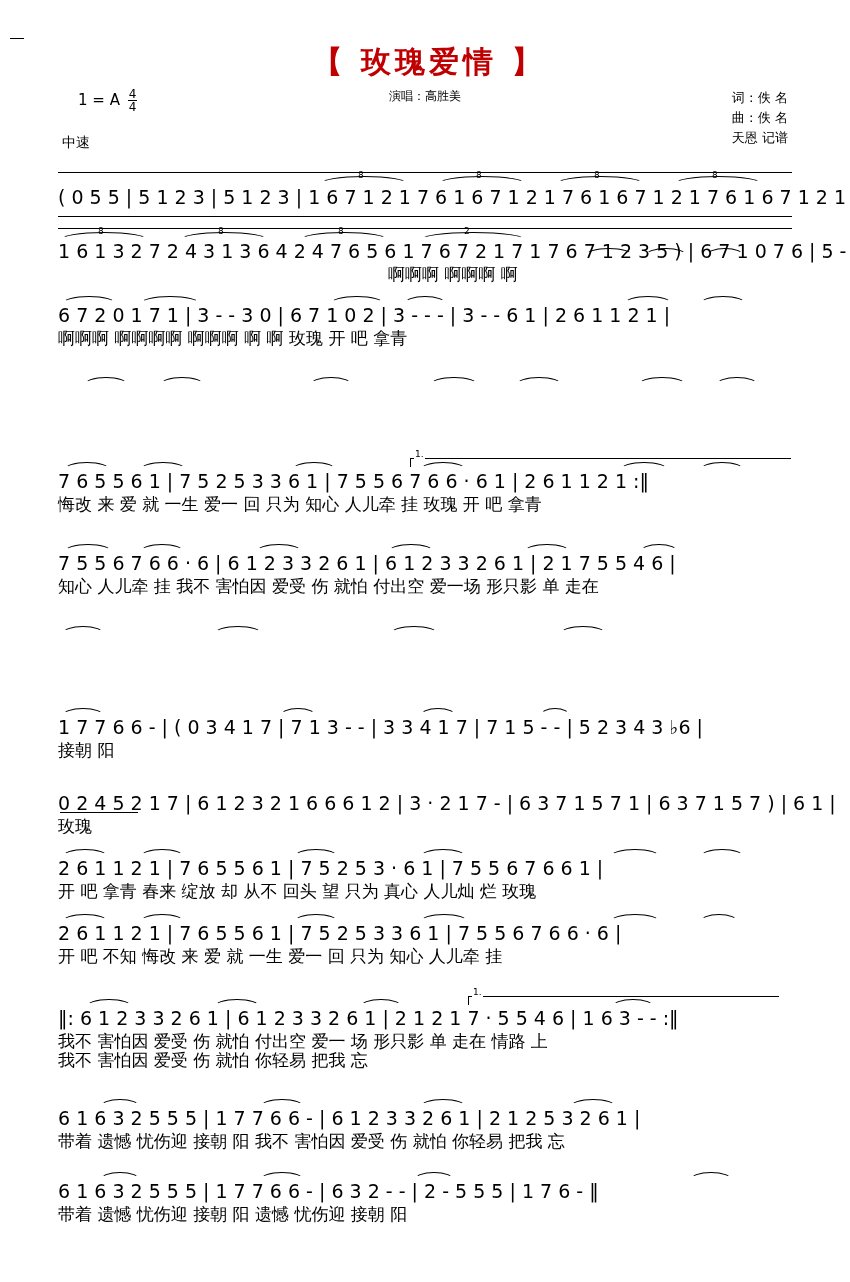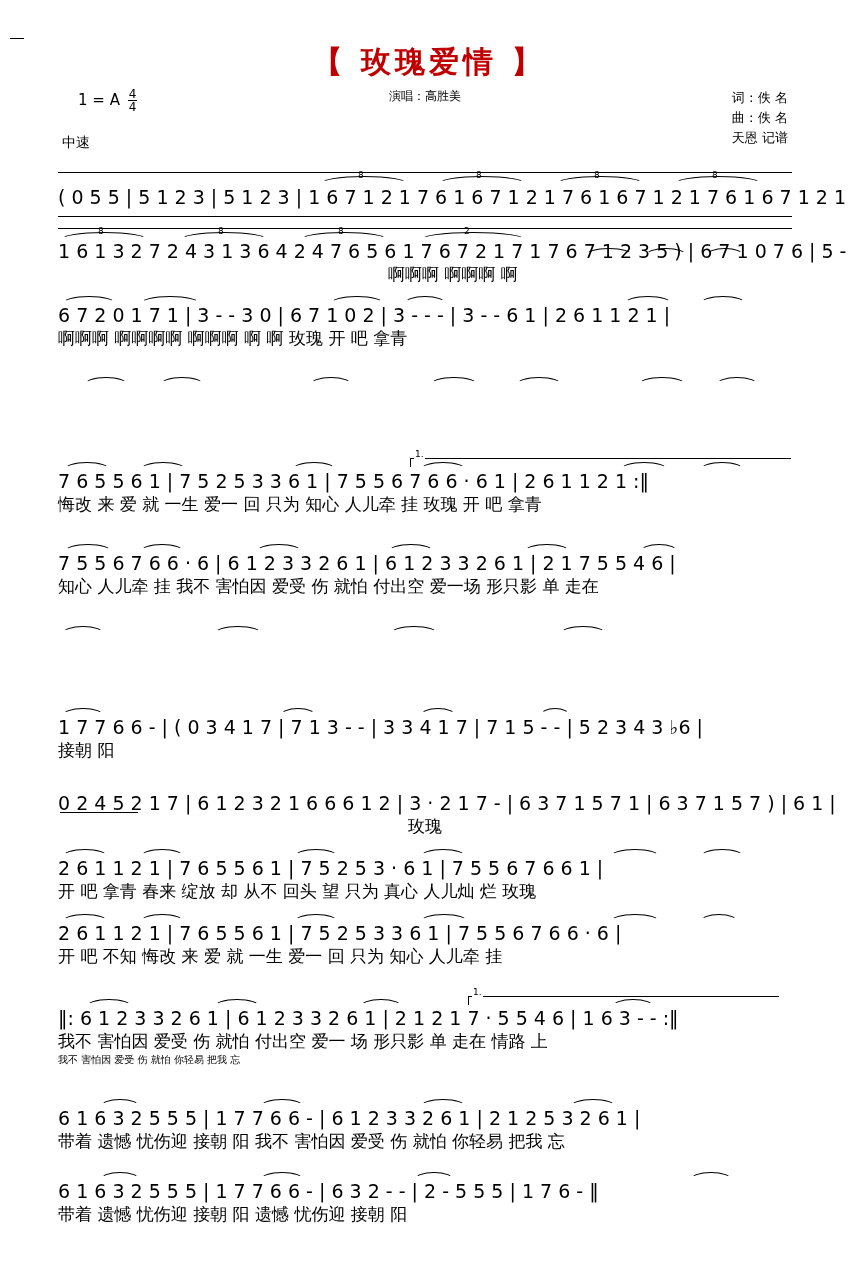--- a/index.html
+++ b/index.html
@@ -56,21 +56,21 @@
     letter-spacing:0px;
     height:26px;
     line-height:26px;
   }
   .lyrics{
     font-size:17px;
     height:20px;line-height:20px;
     letter-spacing:0px;
   }
   .lyrics2{
-    font-size:10px;
+    font-size:17px;
     height:18px;line-height:18px;
   }
   .rule{
     position:absolute;left:58px;width:734px;height:1px;background:#000;
   }
   
   .arc{
     position:absolute;
     height:7px;
     border-top:1.3px solid #000;
@@ -201,21 +201,21 @@
     <div class="notes">1 7  7 6 6 - | ( 0 3 4 1 7 | 7 1 3 - - | 3 3 4 1 7 | 7 1 5 - - | 5 2 3 4 3 ♭6 |</div>
     <div class="lyrics">接朝  阳</div>
   </div>
   <div class="arc" style="left:62px;top:708px;width:40px;"></div>
   <div class="arc" style="left:280px;top:708px;width:34px;"></div>
   <div class="arc" style="left:420px;top:708px;width:34px;"></div>
   <div class="arc" style="left:540px;top:708px;width:28px;"></div>
 
   <div class="line" style="top:790px;">
     <div class="notes">0 2 4 5  2 1 7 | 6 1 2   3 2 1 6  6  6 1 2 | 3 · 2 1  7 - | 6 3 7 1 5 7  1 | 6 3 7 1 5 7 ) | 6 1 |</div>
-    <div class="lyrics" style="text-align:center;">玫瑰</div>
+    <div class="lyrics" style="text-align:left;">玫瑰</div>
   </div>
   <div class="underline" style="left:60px;top:812px;width:78px;"></div>
 
   <div class="line" style="top:855px;">
     <div class="notes">2  6 1  1  2 1 | 7 6 5   5 6  1 | 7 5  2 5   3 · 6 1 | 7 5  5 6 7  6 6 1 |</div>
     <div class="lyrics">开   吧   拿青 春来 绽放  却  从不 回头 望  只为   真心  人儿灿  烂 玫瑰</div>
   </div>
   <div class="arc" style="left:62px;top:849px;width:44px;"></div>
   <div class="arc" style="left:140px;top:849px;width:42px;"></div>
   <div class="arc" style="left:294px;top:849px;width:42px;"></div>

